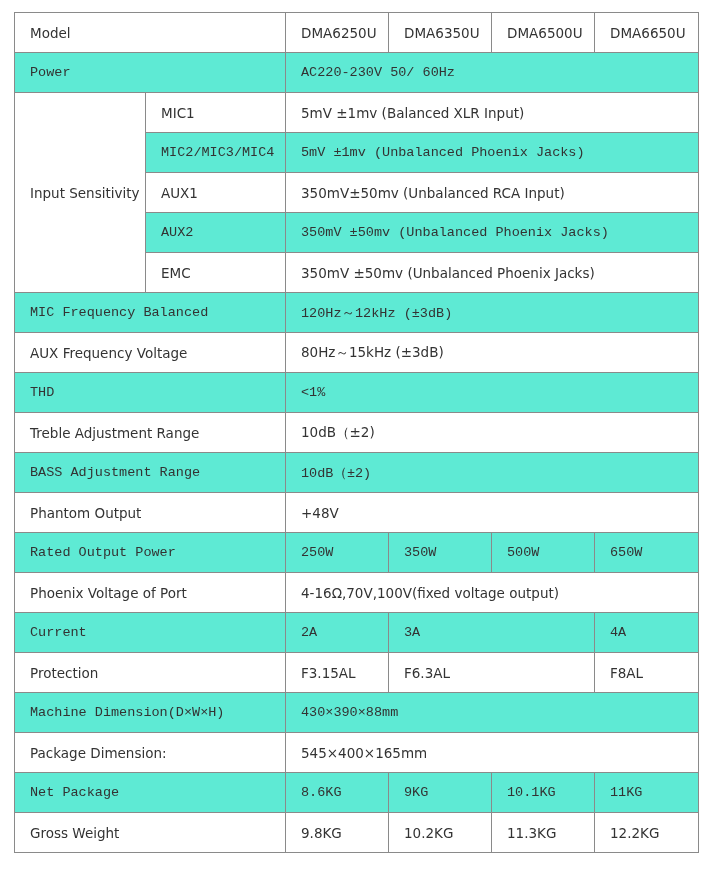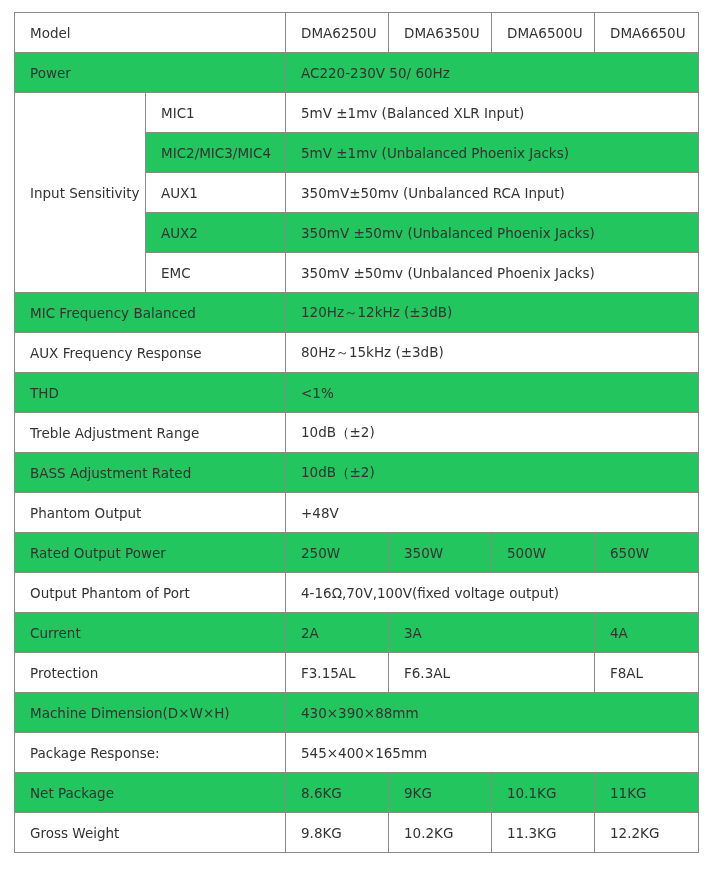--- a/index.html
+++ b/index.html
@@ -10,21 +10,21 @@
     border-collapse: collapse; table-layout: fixed;
     width: 684px;
     font-size: 13.5px; color: #333333;
   }
   table.spec td {
     border: 1px solid #8a8a8a;
     height: 40px; padding: 0 0 0 15px;
     vertical-align: middle; white-space: nowrap; overflow: hidden;
     box-sizing: border-box;
   }
-  tr.shade td, td.shade { background: #22c55e; }
+  tr.shade td, td.shade { background: #5eead4; font-family: Liberation Mono, monospace; }
   td.white { background: #ffffff !important; }
   col.c1 { width: 131px; } col.c2 { width: 140px; }
   col.c3 { width: 103px; } col.c4 { width: 103px; }
   col.c5 { width: 103px; } col.c6 { width: 104px; }
 </style>
 </head>
 <body>
 
 <table class="spec">
   <colgroup>
@@ -66,68 +66,68 @@
     </tr>
     <tr>
       <td>EMC</td>
       <td colspan="4">350mV ±50mv (Unbalanced Phoenix Jacks)</td>
     </tr>
     <tr class="shade">
       <td colspan="2">MIC Frequency Balanced</td>
       <td colspan="4">120Hz～12kHz (±3dB)</td>
     </tr>
     <tr>
-      <td colspan="2">AUX Frequency Response</td>
+      <td colspan="2">AUX Frequency Voltage</td>
       <td colspan="4">80Hz～15kHz (±3dB)</td>
     </tr>
     <tr class="shade">
       <td colspan="2">THD</td>
       <td colspan="4">&lt;1%</td>
     </tr>
     <tr>
       <td colspan="2">Treble Adjustment Range</td>
       <td colspan="4">10dB（±2)</td>
     </tr>
     <tr class="shade">
-      <td colspan="2">BASS Adjustment Rated</td>
+      <td colspan="2">BASS Adjustment Range</td>
       <td colspan="4">10dB（±2)</td>
     </tr>
     <tr>
       <td colspan="2">Phantom Output</td>
       <td colspan="4">+48V</td>
     </tr>
     <tr class="shade">
       <td colspan="2">Rated Output Power</td>
       <td>250W</td>
       <td>350W</td>
       <td>500W</td>
       <td>650W</td>
     </tr>
     <tr>
-      <td colspan="2">Output Phantom of Port</td>
+      <td colspan="2">Phoenix Voltage of Port</td>
       <td colspan="4">4-16Ω,70V,100V(fixed voltage output)</td>
     </tr>
     <tr class="shade">
       <td colspan="2">Current</td>
       <td>2A</td>
       <td colspan="2">3A</td>
       <td>4A</td>
     </tr>
     <tr>
       <td colspan="2">Protection</td>
       <td>F3.15AL</td>
       <td colspan="2">F6.3AL</td>
       <td>F8AL</td>
     </tr>
     <tr class="shade">
       <td colspan="2">Machine Dimension(D×W×H)</td>
       <td colspan="4">430×390×88mm</td>
     </tr>
     <tr>
-      <td colspan="2">Package Response:</td>
+      <td colspan="2">Package Dimension:</td>
       <td colspan="4">545×400×165mm</td>
     </tr>
     <tr class="shade">
       <td colspan="2">Net Package</td>
       <td>8.6KG</td>
       <td>9KG</td>
       <td>10.1KG</td>
       <td>11KG</td>
     </tr>
     <tr>

